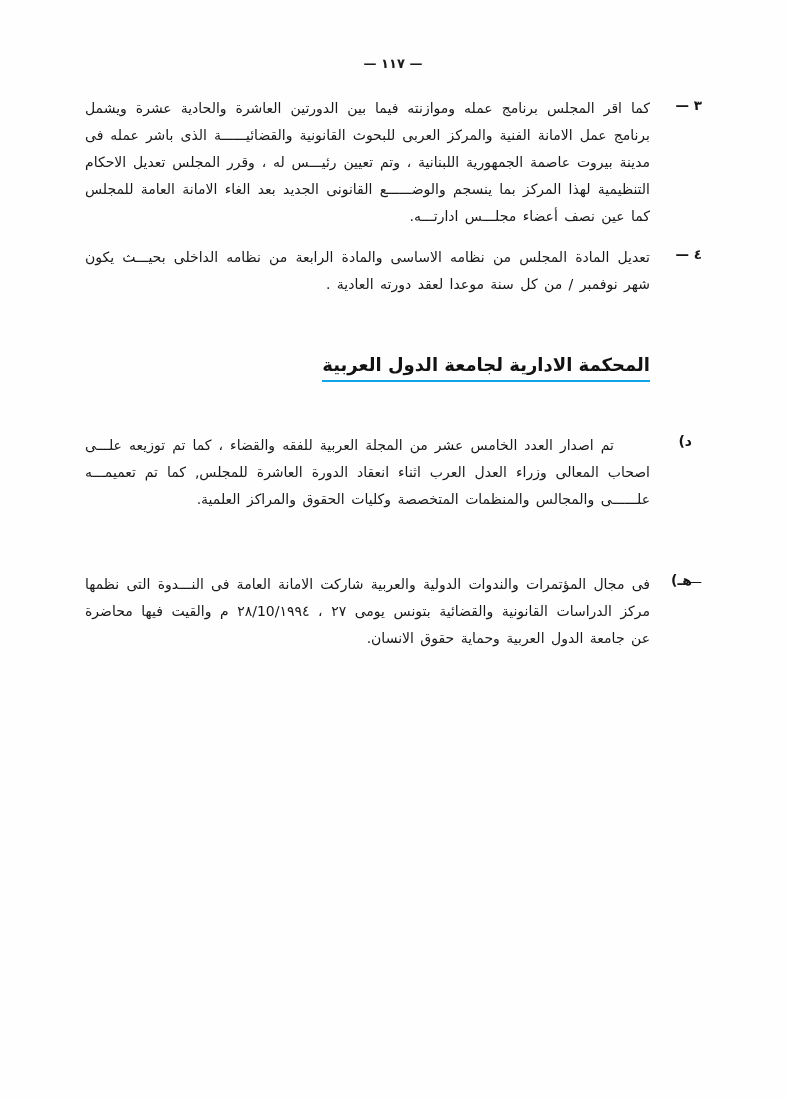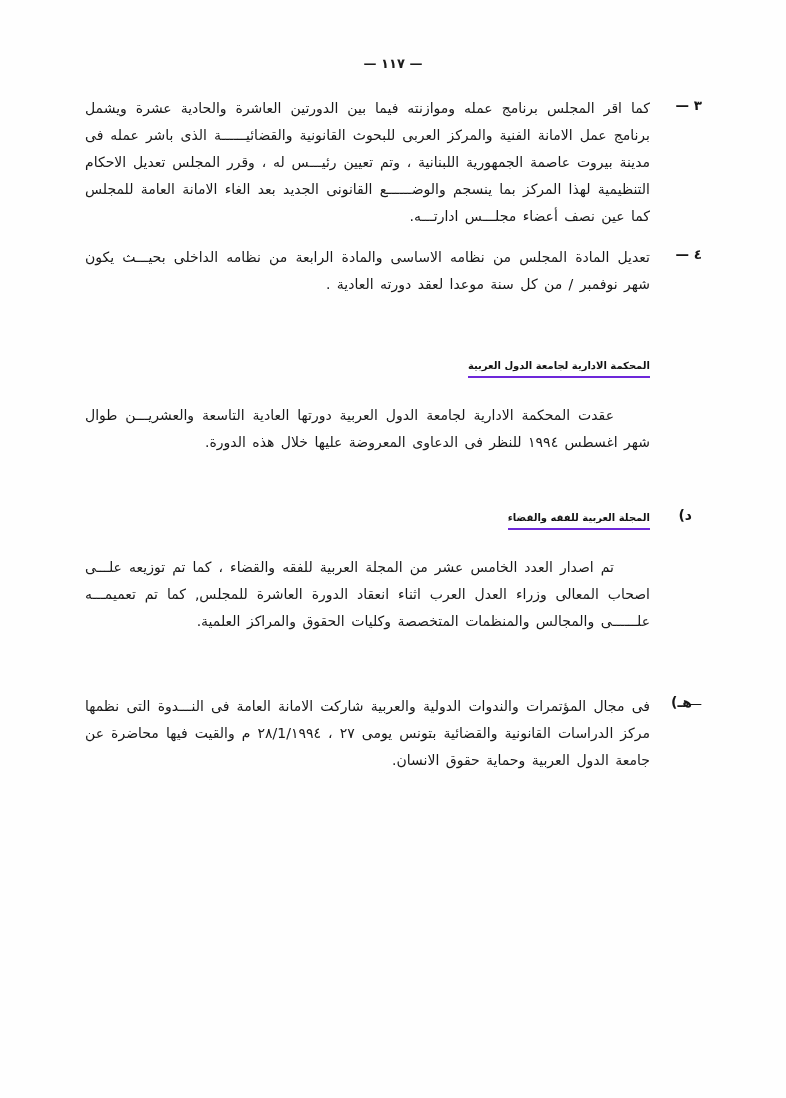--- a/index.html
+++ b/index.html
@@ -60,23 +60,23 @@
   .heading-letter {
     position: absolute;
     right: -42px;
     top: 1px;
     font-weight: bold;
     font-size: 14px;
   }
   .heading {
     display: inline-block;
     font-weight: bold;
-    font-size: 10px;
+    font-size: 18px;
     padding-bottom: 5px;
-    border-bottom: 2px solid #6d28d9;
+    border-bottom: 2px solid #0ea5e9;
     color: #121212;
   }
   .dash-item { margin-top: 28px; }
   .dash-item .marker { font-weight: normal; }
 </style>
 </head>
 <body>
 
 <div class="page">
 
@@ -91,35 +91,33 @@
 
     <div class="numbered-item">
       <div class="marker">٤ —</div>
       <p class="item-text">تعديل المادة المجلس من نظامه الاساسى والمادة الرابعة من نظامه الداخلى بحيـــث يكون شهر نوفمبر / من كل سنة موعدا لعقد دورته العادية .</p>
     </div>
 
     <div class="section">
       <div class="heading-row h1">
         <span class="heading">المحكمة الادارية لجامعة الدول العربية</span>
       </div>
-      <p class="para">عقدت المحكمة الادارية لجامعة الدول العربية دورتها العادية التاسعة والعشريـــن طوال شهر اغسطس ١٩٩٤ للنظر فى الدعاوى المعروضة عليها خلال هذه الدورة.</p>
     </div>
 
     <div class="section">
       <div class="heading-row h2">
         <span class="heading-letter">د)</span>
-        <span class="heading">المجلة العربية للفقه والقضاء</span>
       </div>
       <p class="para">تم اصدار العدد الخامس عشر من المجلة العربية للفقه والقضاء ، كما تم توزيعه علـــى اصحاب المعالى وزراء العدل العرب اثناء انعقاد الدورة العاشرة للمجلس, كما تم تعميمـــه علــــــى والمجالس والمنظمات المتخصصة وكليات الحقوق والمراكز العلمية.</p>
     </div>
 
     <div class="section">
       <div class="heading-row h3">
         <span class="heading-letter">هـ)</span>
       </div>
       <div class="numbered-item dash-item">
         <div class="marker">—</div>
-        <p class="item-text">فى مجال المؤتمرات والندوات الدولية والعربية شاركت الامانة العامة فى النـــدوة التى نظمها مركز الدراسات القانونية والقضائية بتونس يومى ٢٧ ، ٢٨/1/١٩٩٤ م والقيت فيها محاضرة عن جامعة الدول العربية وحماية حقوق الانسان.</p>
+        <p class="item-text">فى مجال المؤتمرات والندوات الدولية والعربية شاركت الامانة العامة فى النـــدوة التى نظمها مركز الدراسات القانونية والقضائية بتونس يومى ٢٧ ، ٢٨/10/١٩٩٤ م والقيت فيها محاضرة عن جامعة الدول العربية وحماية حقوق الانسان.</p>
       </div>
     </div>
 
   </div>
 </div>
 
 </body></html>

